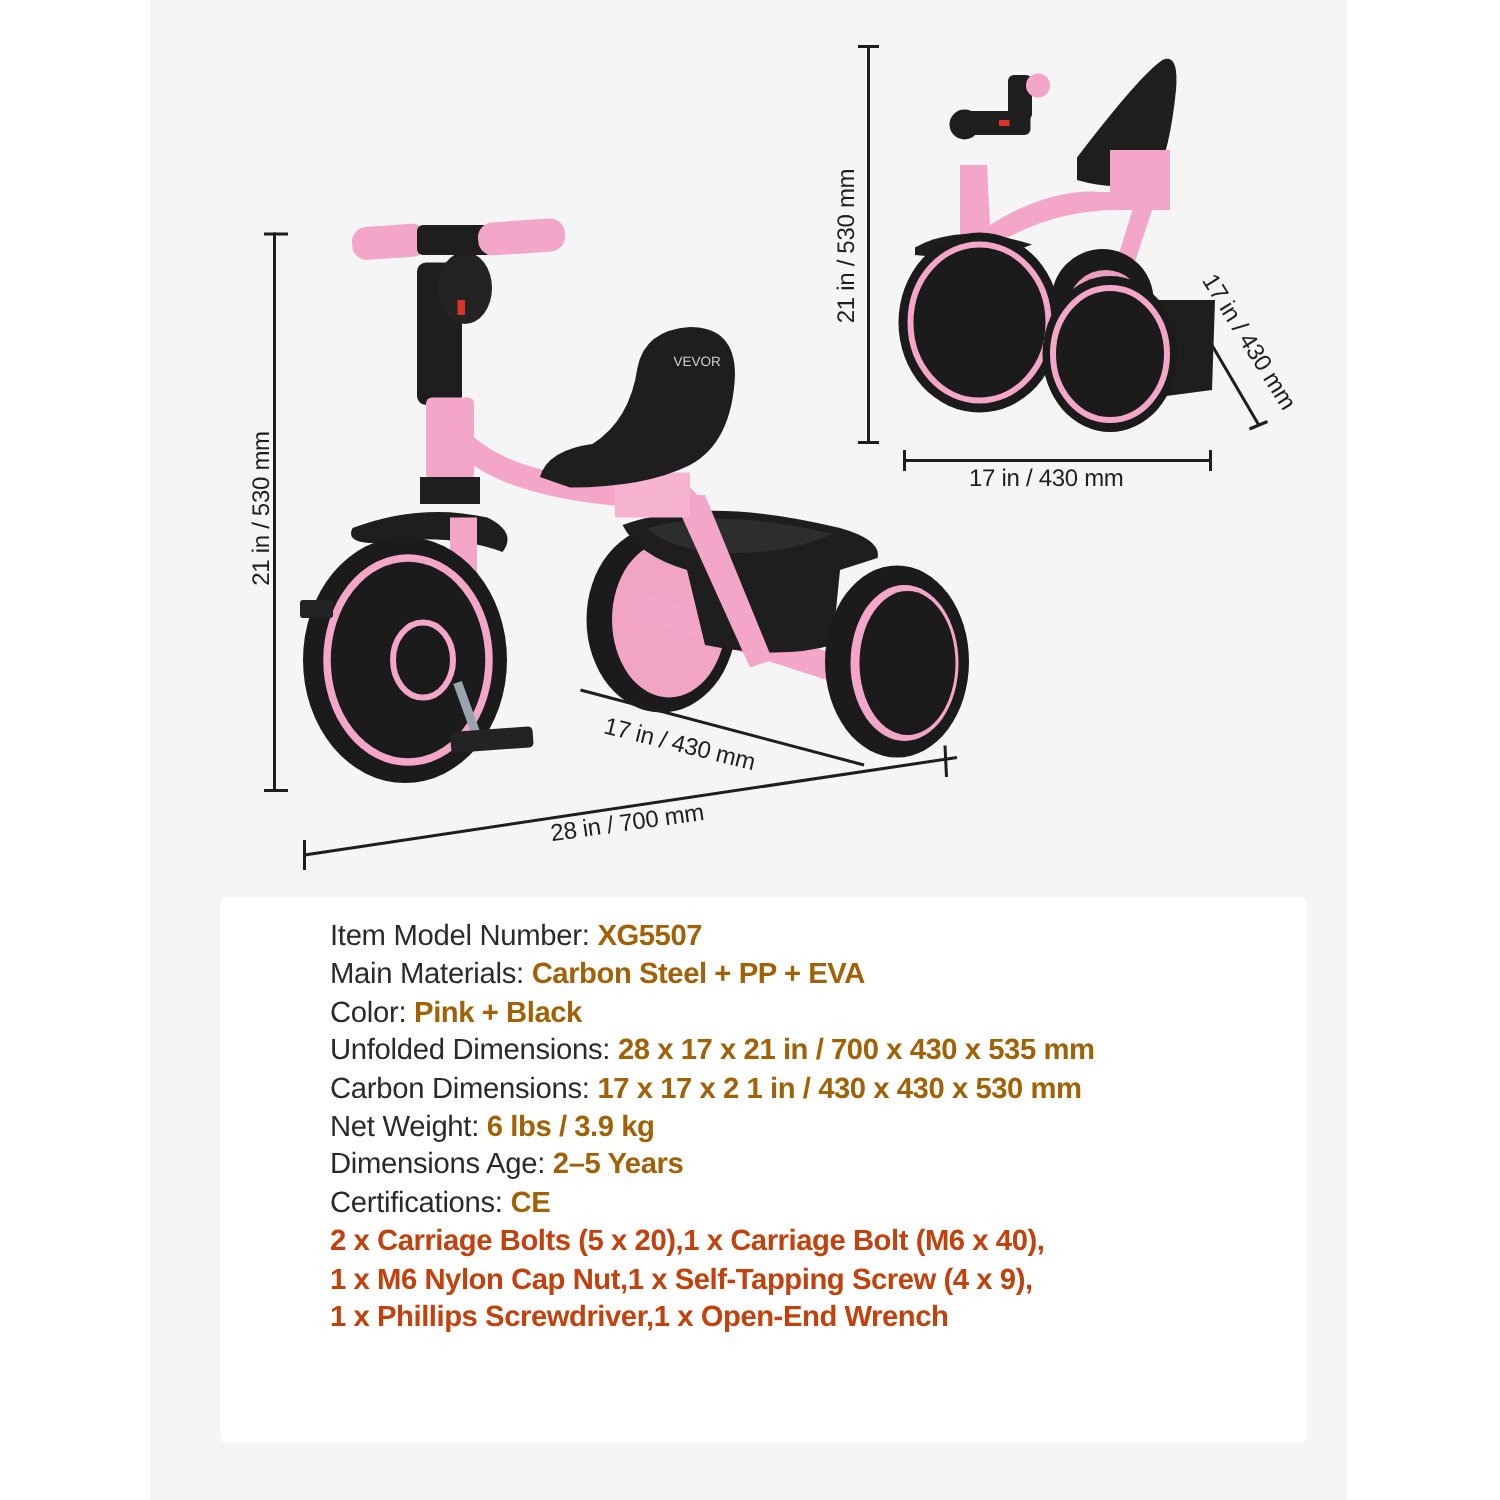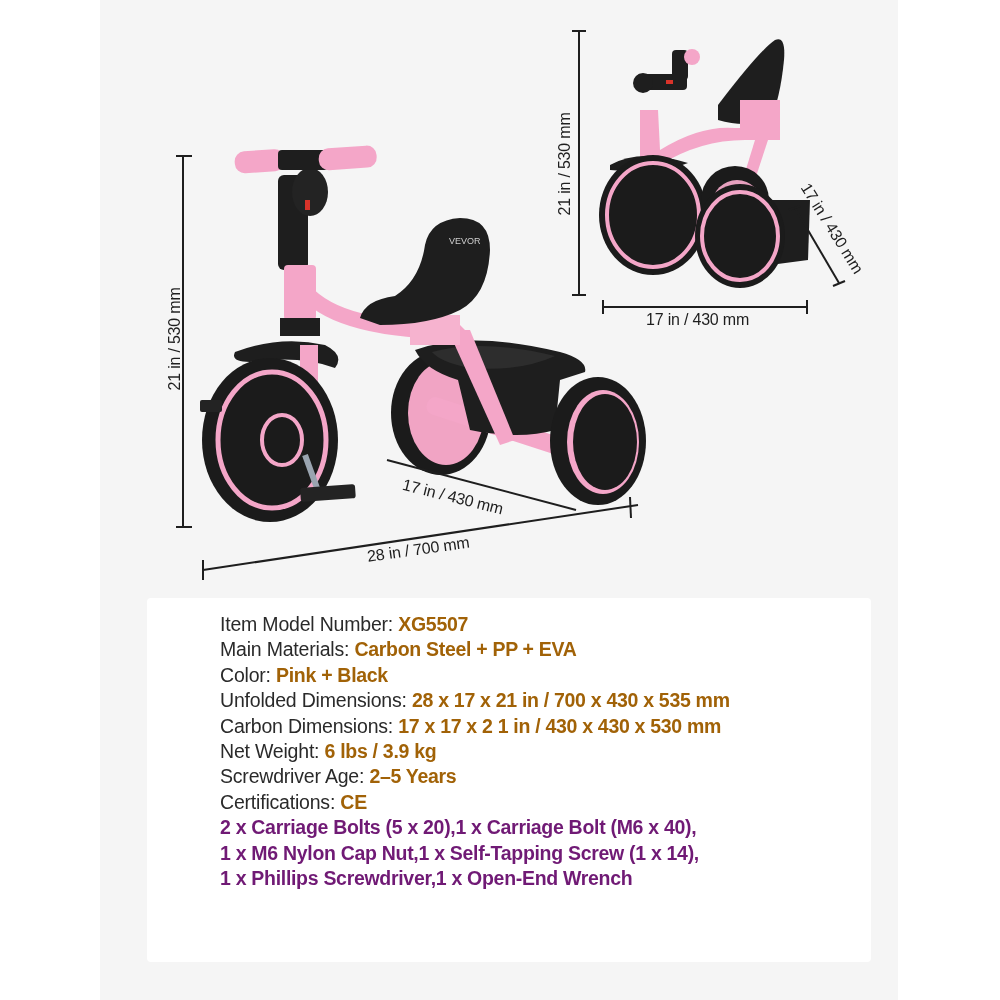--- a/index.html
+++ b/index.html
@@ -4,21 +4,21 @@
 <style>
   html, body { margin:0; padding:0; }
   body { width:1000px; height:1000px; background:#ffffff; position:relative; overflow:hidden; font-family:"Liberation Sans", sans-serif; }
   .panel { position:absolute; left:100px; top:0; width:798px; height:1000px; background:#f5f5f5; }
   .dim-text { position:absolute; font-size:16px; color:#1e1e1e; white-space:nowrap; letter-spacing:-0.2px; }
   .card { position:absolute; left:147px; top:598px; width:724px; height:364px; background:#ffffff; border-radius:4px; }
   .specs { position:absolute; left:73px; top:14px; font-size:19.5px; line-height:25.4px; color:#2a2a2a; }
   .spec-row { white-space:nowrap; }
   .spec-label { font-weight:normal; letter-spacing:-0.2px; }
   .spec-value { color:#a16207; font-weight:bold; letter-spacing:-0.3px; }
-  .pkg-line { color:#701a75; font-weight:bold; white-space:nowrap; letter-spacing:-0.3px; }
+  .pkg-line { color:#c2410c; font-weight:bold; white-space:nowrap; letter-spacing:-0.3px; }
   svg { position:absolute; left:0; top:0; }
 </style>
 </head>
 <body>
 
 <div class="panel"></div>
 
 <svg width="1000" height="600" viewBox="0 0 1000 600">
 
   <g>
@@ -137,22 +137,22 @@
     <div class="spec-row">
       <span class="spec-label">Unfolded Dimensions: </span><span class="spec-value">28 x 17 x 21 in / 700 x 430 x 535 mm</span>
     </div>
     <div class="spec-row">
       <span class="spec-label">Carbon Dimensions: </span><span class="spec-value">17 x 17 x 2 1 in / 430 x 430 x 530 mm</span>
     </div>
     <div class="spec-row">
       <span class="spec-label">Net Weight: </span><span class="spec-value">6 lbs / 3.9 kg</span>
     </div>
     <div class="spec-row">
-      <span class="spec-label">Screwdriver Age: </span><span class="spec-value">2–5 Years</span>
+      <span class="spec-label">Dimensions Age: </span><span class="spec-value">2–5 Years</span>
     </div>
     <div class="spec-row">
       <span class="spec-label">Certifications: </span><span class="spec-value">CE</span>
     </div>
     <div class="pkg-line">2 x Carriage Bolts (5 x 20),1 x Carriage Bolt (M6 x 40),</div>
-    <div class="pkg-line">1 x M6 Nylon Cap Nut,1 x Self-Tapping Screw (1 x 14),</div>
+    <div class="pkg-line">1 x M6 Nylon Cap Nut,1 x Self-Tapping Screw (4 x 9),</div>
     <div class="pkg-line">1 x Phillips Screwdriver,1 x Open-End Wrench</div>
   </div>
 </div>
 
 </body></html>

